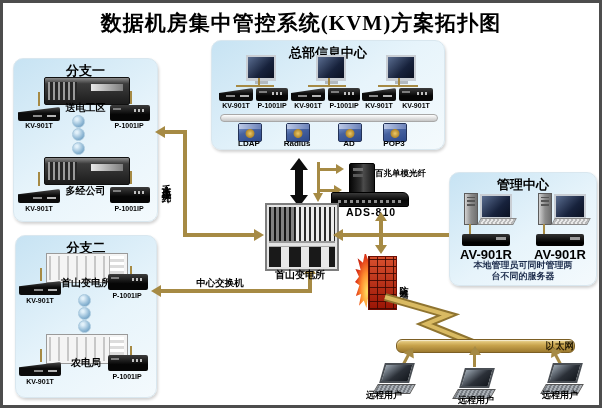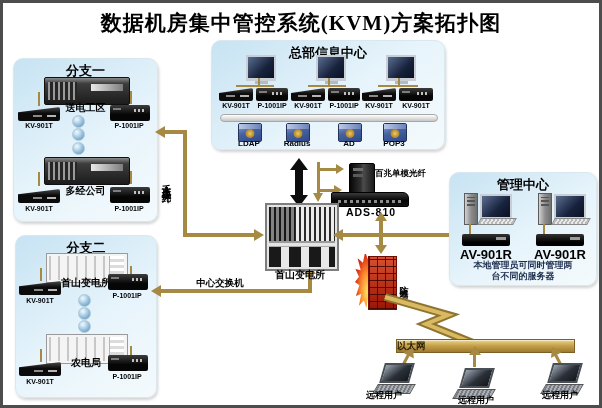--- a/index.html
+++ b/index.html
@@ -53,21 +53,21 @@
   .switch-box{position:absolute;border:2px solid #7d7d7d;background:#e4e4e4;}
   .switch-slats{position:absolute;left:2px;top:2px;right:2px;height:34px;border-bottom:2px solid #9a9a9a;
                 background:linear-gradient(90deg,rgba(0,0,0,.45) 0 40%,transparent 40%),repeating-linear-gradient(90deg,#2a2a2a 0 2px,#ececec 2px 5px);}
   .switch-mods{position:absolute;left:2px;bottom:2px;right:2px;height:20px;background:repeating-linear-gradient(90deg,#191919 0 12px,#e8e8e8 12px 20px);border-top:1px solid #aaa;}
   .fw-wall{position:absolute;border:1px solid #6d0e04;
            background:repeating-linear-gradient(0deg,rgba(60,8,2,.85) 0 1px,transparent 1px 7px),
                       repeating-linear-gradient(90deg,rgba(60,8,2,.85) 0 1px,transparent 1px 8px),
                       linear-gradient(180deg,#d8502e,#9a1505);}
   .fw-flame{position:absolute;background:radial-gradient(ellipse at 55% 70%,#ffe060 0%,#ff9030 35%,#e03818 65%,#a81405 88%);
             clip-path:polygon(50% 0,62% 14%,82% 8%,72% 26%,95% 24%,80% 42%,100% 44%,82% 60%,96% 70%,74% 74%,88% 92%,58% 84%,52% 100%,40% 86%,18% 96%,28% 74%,4% 78%,20% 58%,0 52%,18% 42%,2% 28%,26% 30%,12% 8%,36% 16%,44% 0);}
-  .eth-bar{position:absolute;border-radius:0;border:1px solid #7c5f24;display:flex;align-items:center;justify-content:flex-start;
+  .eth-bar{position:absolute;border-radius:6px;border:1px solid #7c5f24;display:flex;align-items:center;justify-content:flex-end;
            background:linear-gradient(180deg,#ecd48c 0%,#c8a34c 45%,#9d7a2f 100%);box-shadow:inset 0 1px 1px rgba(255,255,255,.6);}
   .eth-bar span{font-size:9.5px;font-weight:bold;color:#241a04;}
   .up-arrow{position:absolute;width:3px;background:#a68a44;transform-origin:50% 100%;}
   .up-arrow::before{content:"";position:absolute;left:-4.5px;top:-8px;width:0;height:0;
                     border-left:6px solid transparent;border-right:6px solid transparent;border-bottom:9px solid #a68a44;}
   .laptop{position:absolute;}
   .laptop .scr{width:26px;height:16px;margin-left:7px;background:linear-gradient(135deg,#9aa5b0 0%,#2b3038 55%,#14181e 100%);
                border:2px solid #4a4f55;transform:skewX(-16deg);}
   .laptop .base{width:36px;height:8px;margin-top:1px;background:repeating-linear-gradient(90deg,#767b82 0 2px,#aab0b6 2px 4px);
                 border:1px solid #555;transform:skewX(-30deg);}

